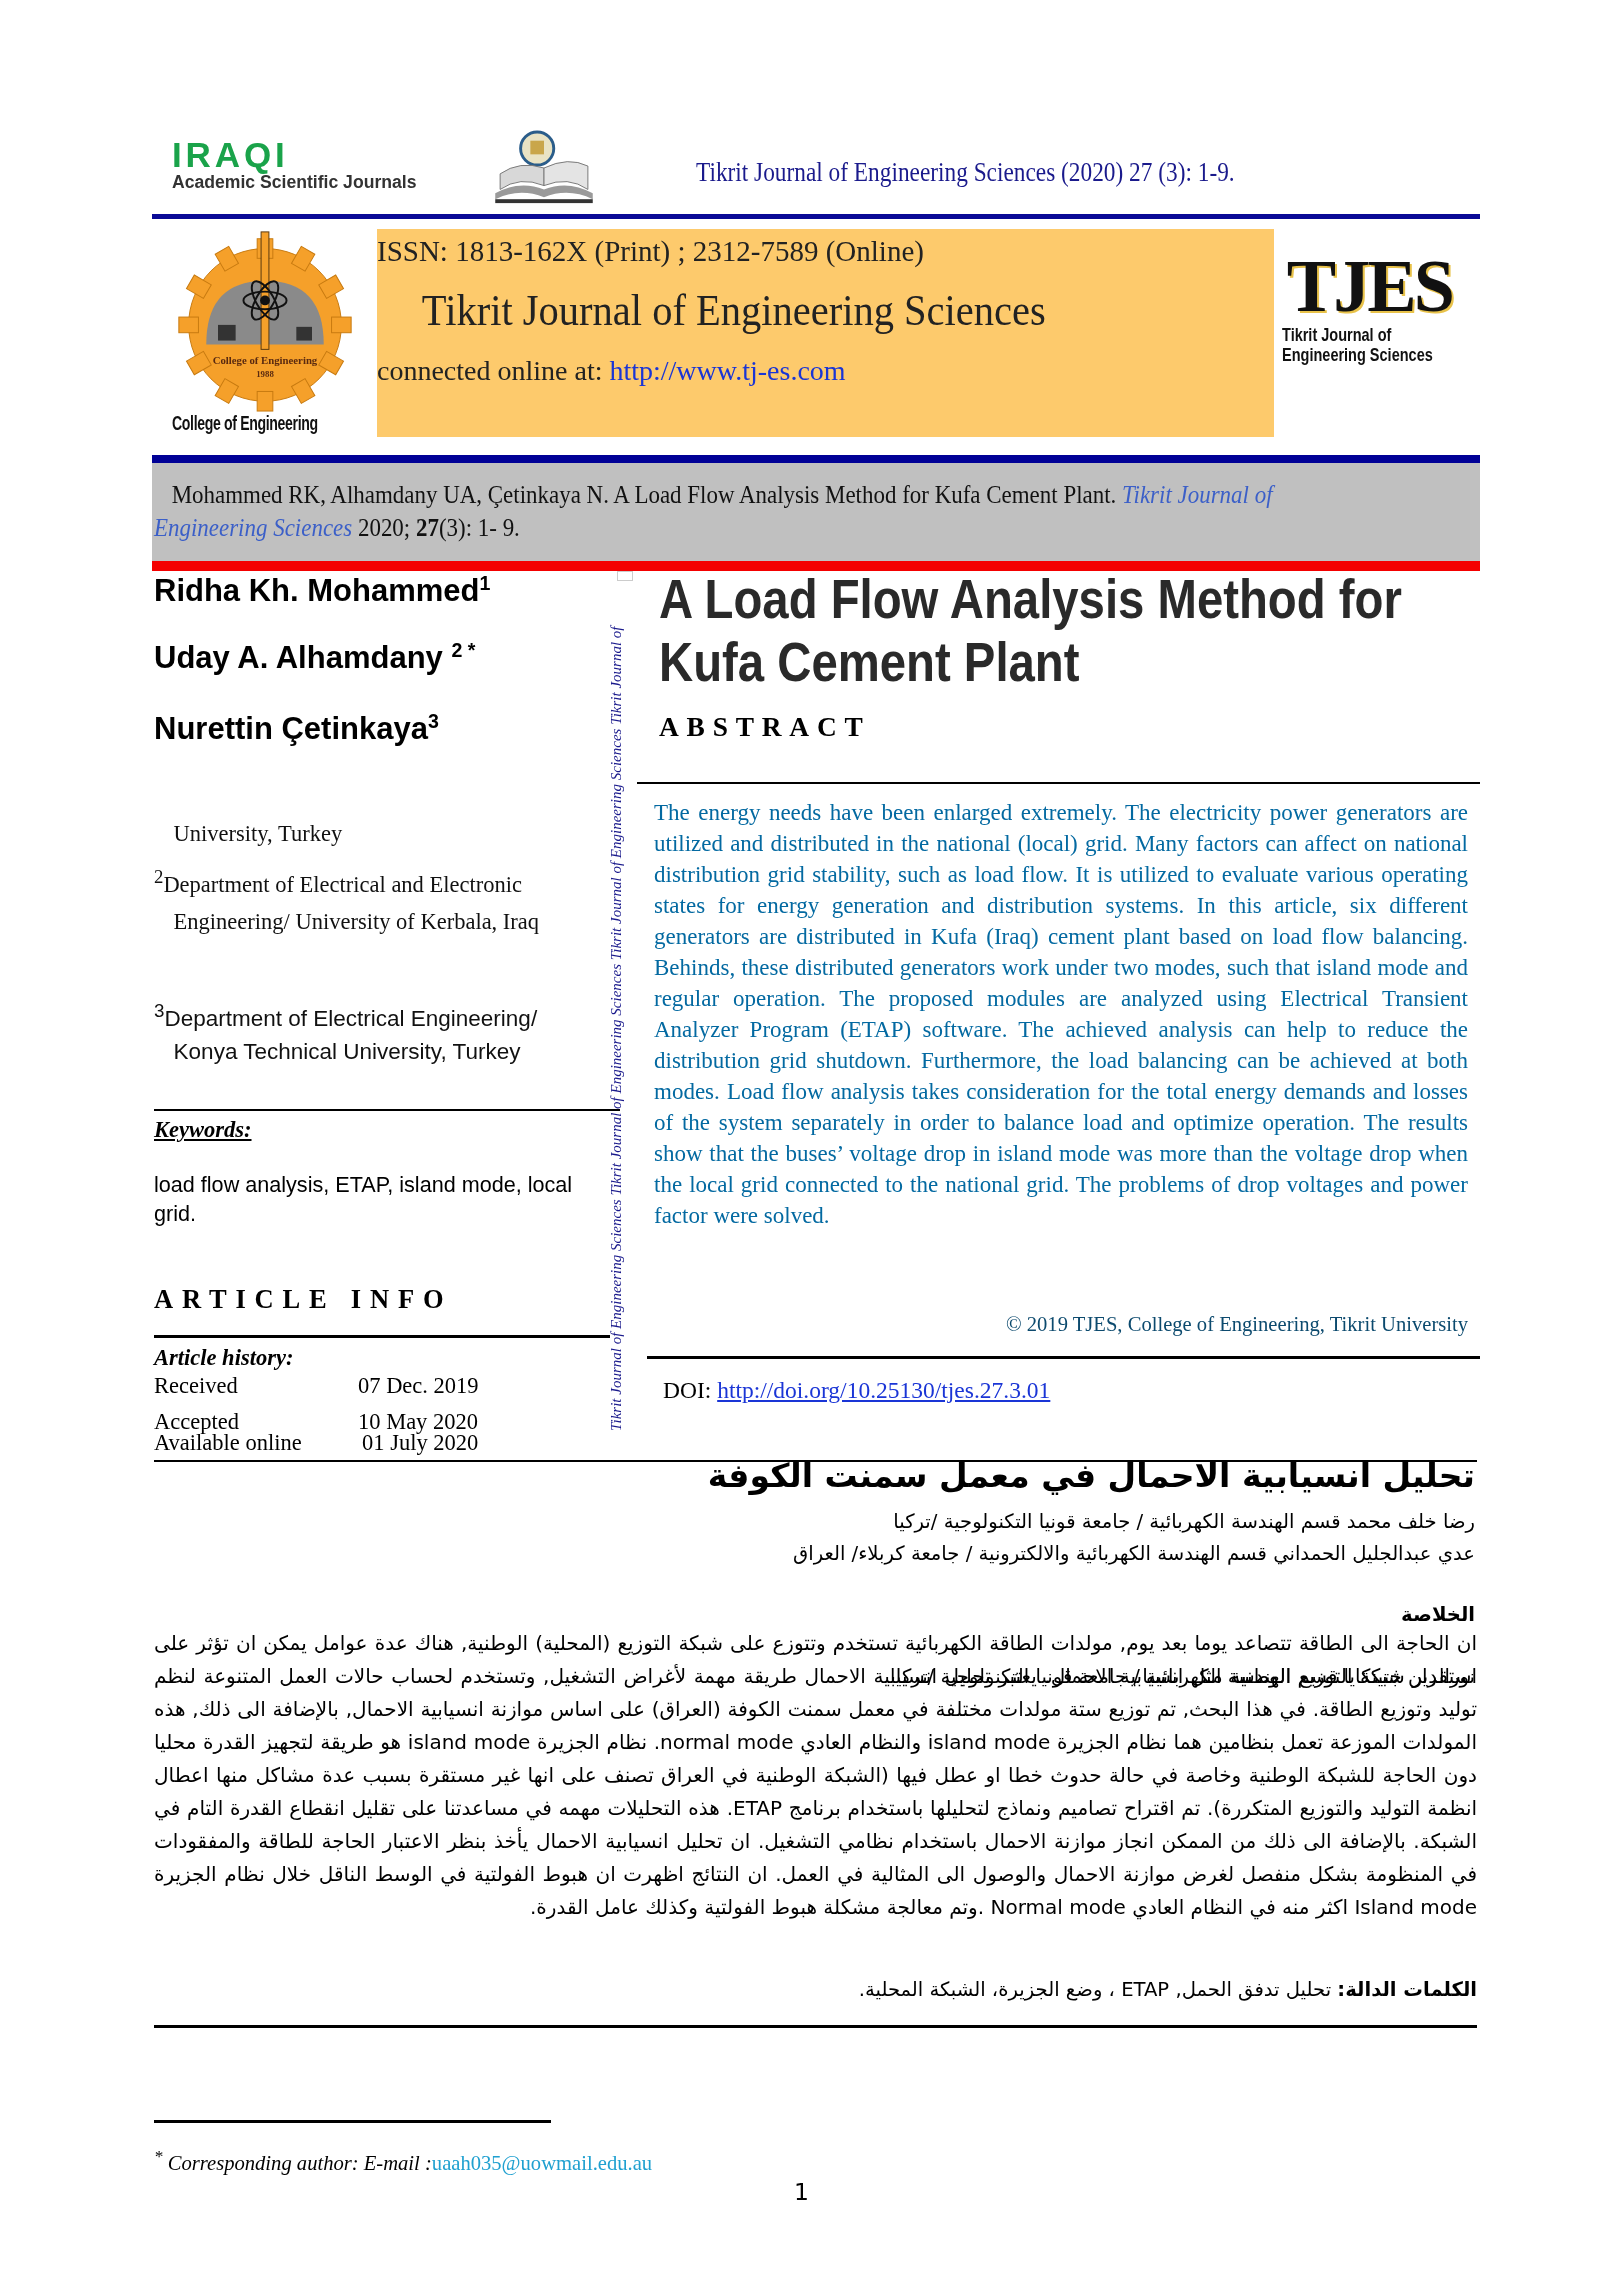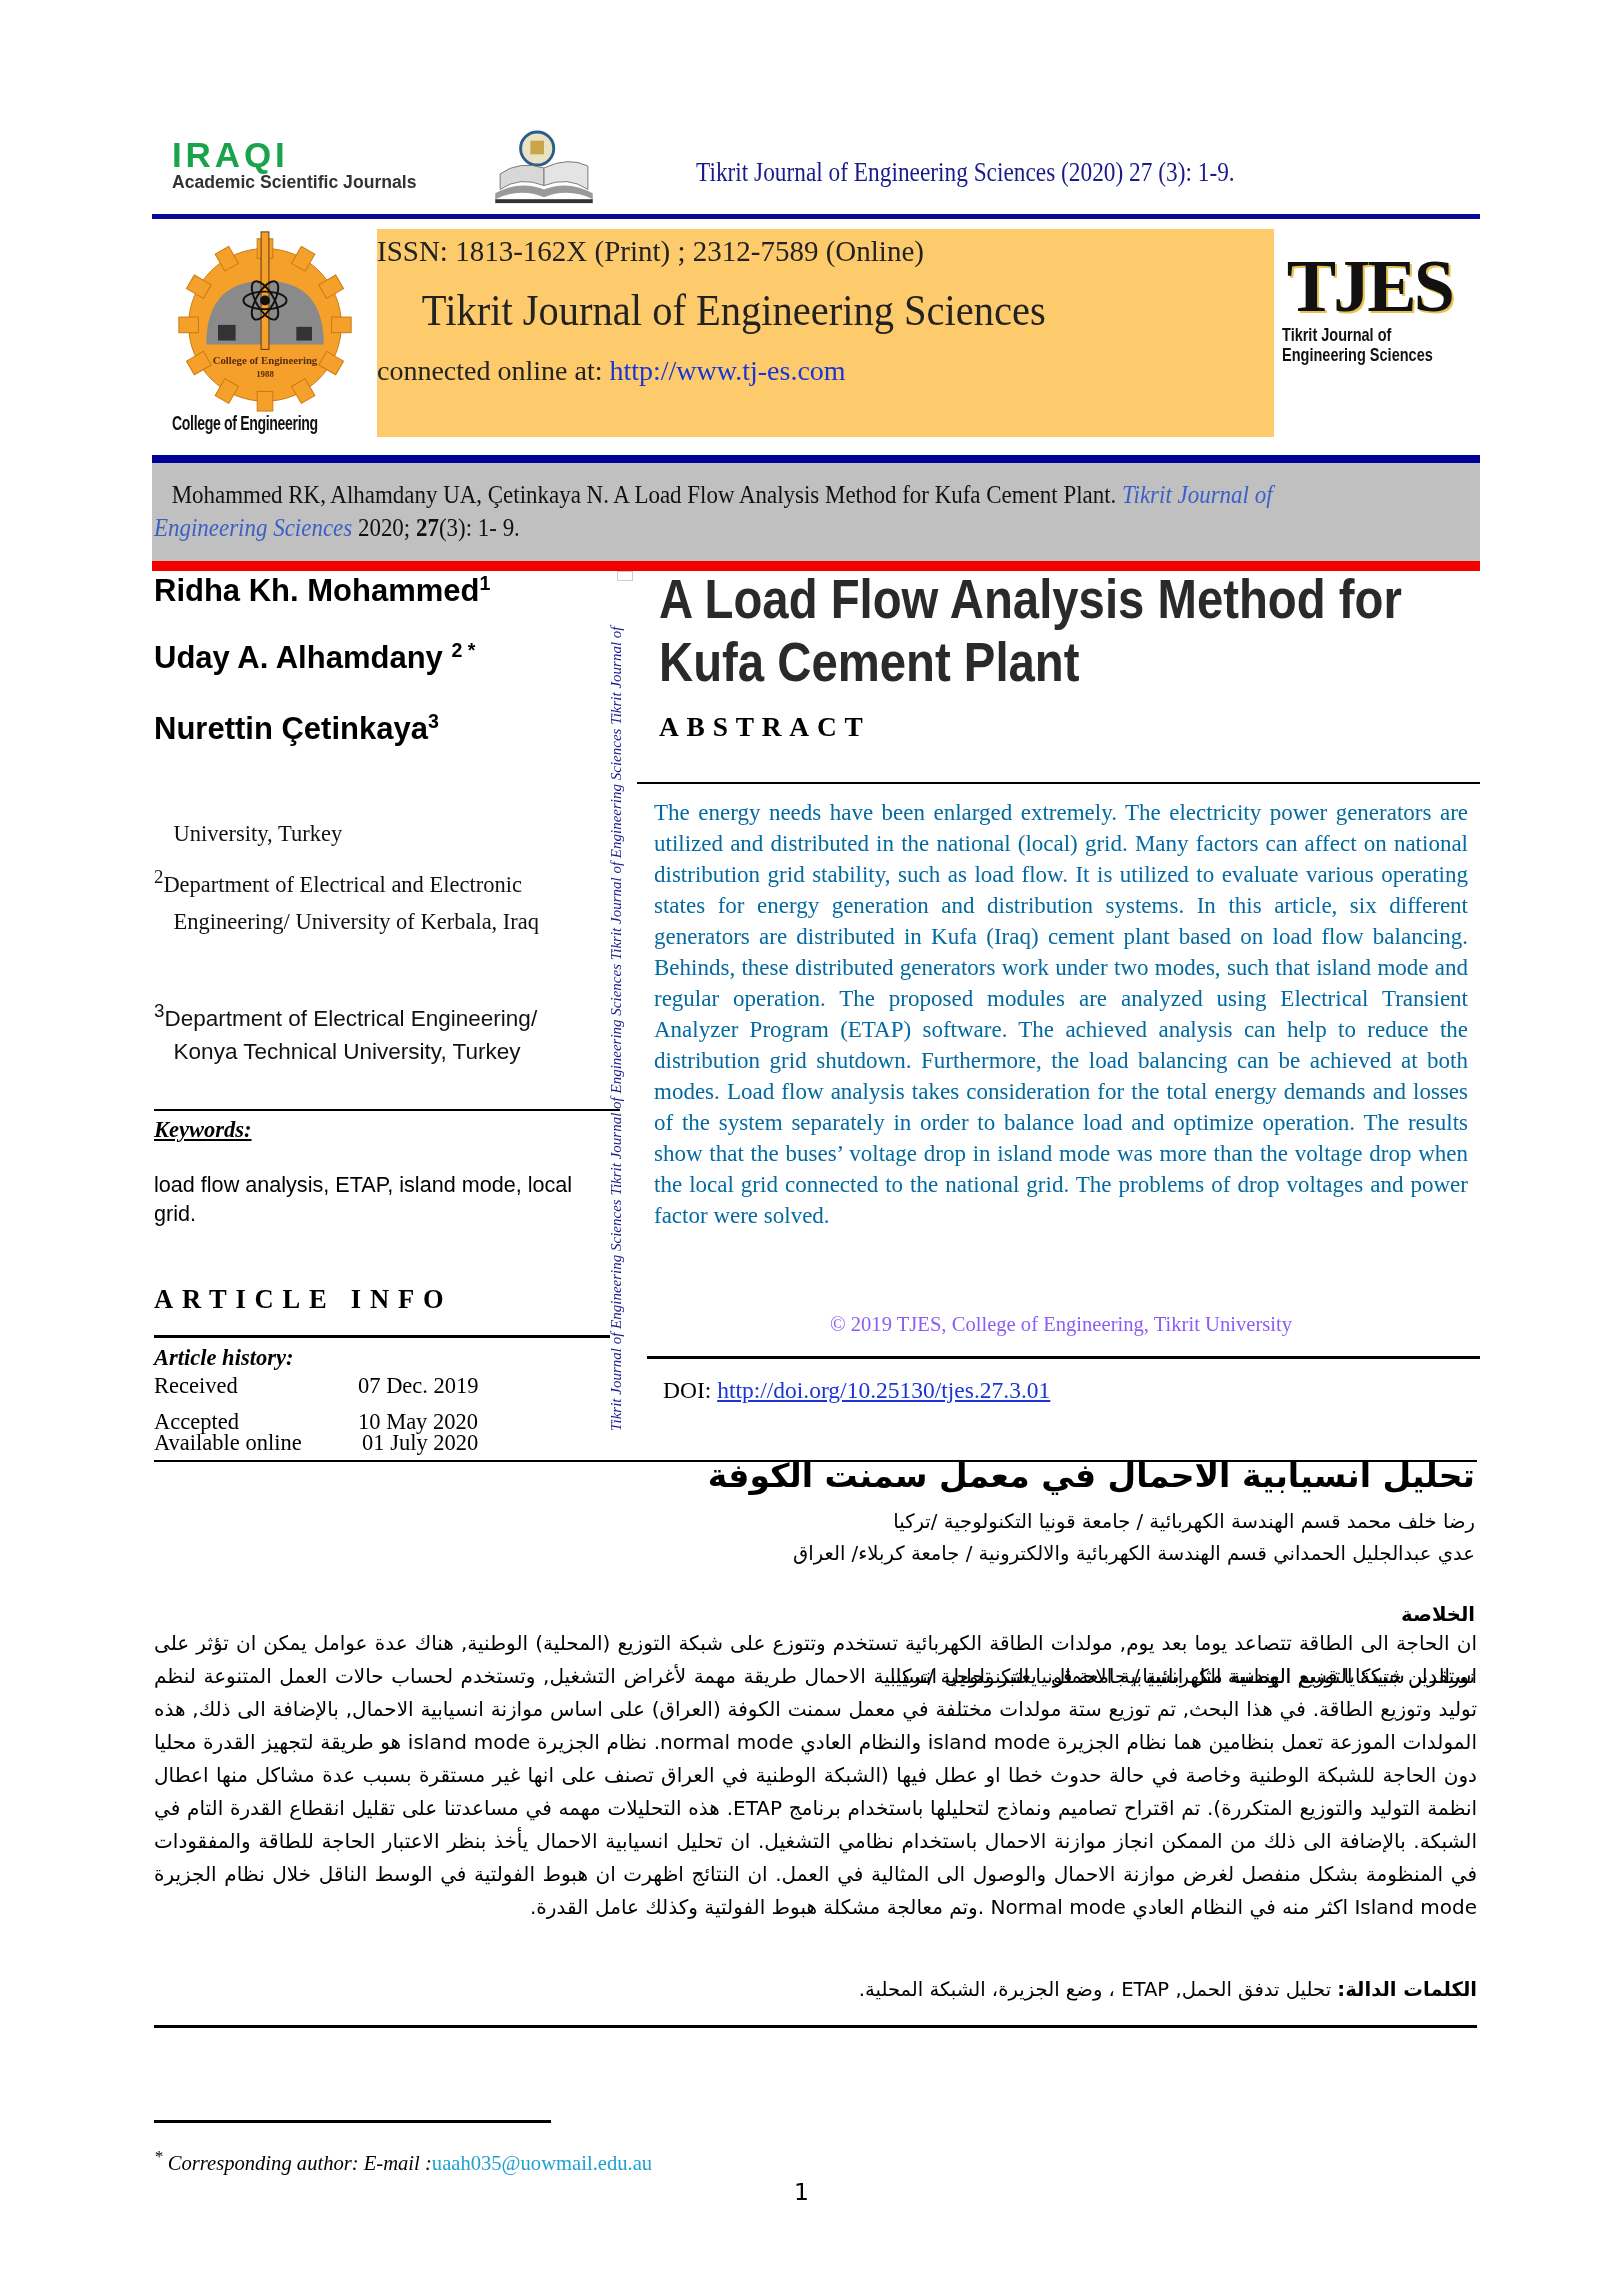--- a/index.html
+++ b/index.html
@@ -50,21 +50,21 @@
   .hist-row .d { position: absolute; left: 204px; }
 
   
   .side-text { left: 608px; top: 1431px; transform: rotate(-90deg); transform-origin: left top; width: 863px; font-size: 15px; font-style: italic; color: #1a1a8c; white-space: nowrap; }
   .side-mark { left: 617px; top: 571px; width: 13.7px; height: 7.8px; background: #fff; border: 1px solid #ccc; }
 
   
   .title { left: 659px; top: 568px; width: 823px; font-family: "Liberation Sans", sans-serif; font-weight: bold; font-size: 55px; line-height: 63px; color: #2a2a2a; transform: scaleX(0.86); transform-origin: left top; white-space: nowrap; }
   .abstract-label { left: 659px; top: 712px; font-size: 27.4px; font-weight: bold; letter-spacing: 7.8px; }
   .abstract { left: 654px; top: 797px; width: 814px; font-size: 23px; line-height: 31px; text-align: justify; color: #0369a1; }
-  .copyright { left: 654px; top: 1313px; width: 814px; text-align: center; font-size: 20.6px; color: #8b5cf6; }
+  .copyright { left: 654px; top: 1313px; width: 814px; text-align: right; font-size: 20.6px; color: #0c4a6e; }
   .doi { left: 663px; top: 1377px; font-size: 23.5px; }
   .doi a { color: #1a35d6; text-decoration: underline; }
 
   
   .ar { direction: rtl; text-align: right; font-family: "DejaVu Sans", sans-serif; }
   .ar-title { left: 686px; top: 1456px; width: 789px; font-size: 33px; font-weight: bold; }
   .ar-line { left: 588px; width: 887px; font-size: 19.6px; line-height: 29px; }
   .ar-body { left: 154px; top: 1627px; width: 1323px; font-size: 20px; line-height: 33px; text-align: justify; text-align-last: right; }
   .ar-kw { left: 154px; top: 1978px; width: 1323px; font-size: 19.6px; }
   .ar-kw b { font-weight: bold; }

